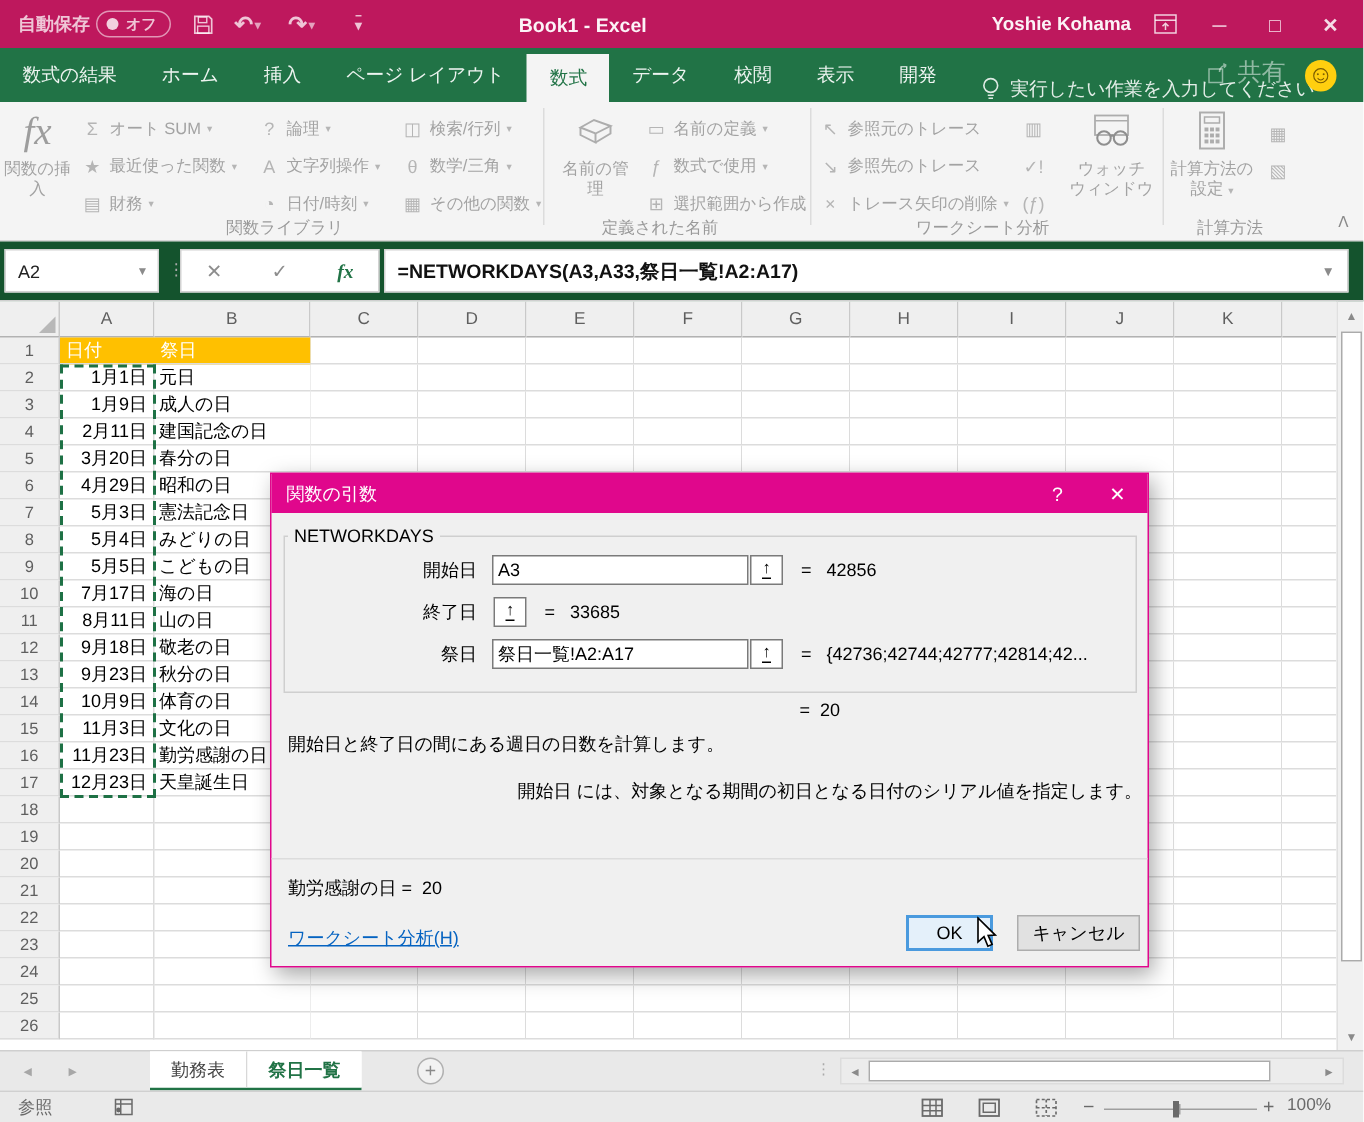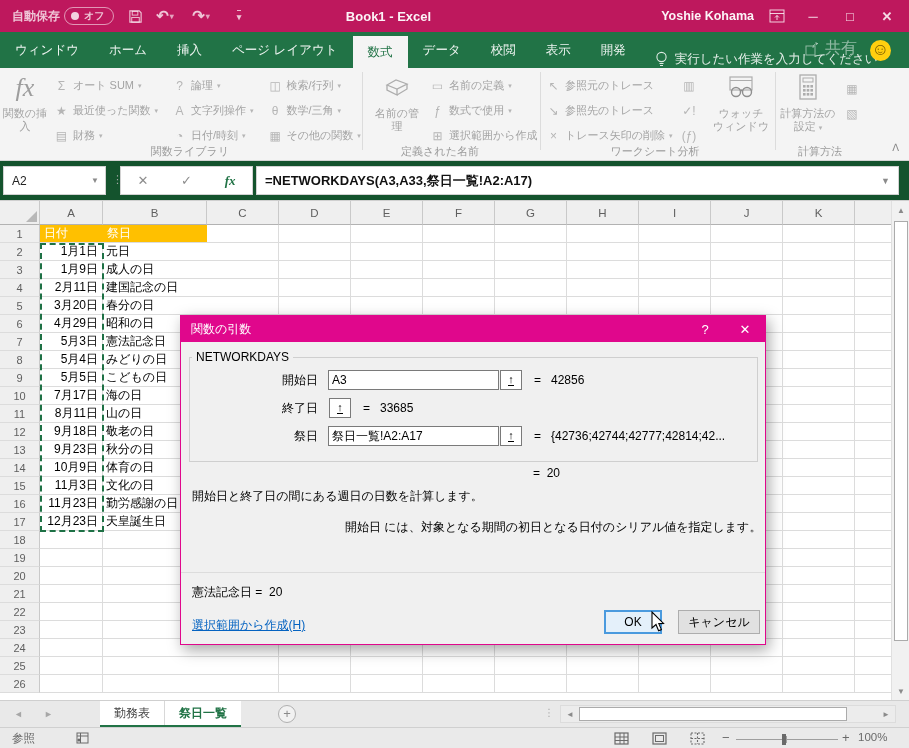--- a/index.html
+++ b/index.html
@@ -158,21 +158,21 @@
         <line x1="1" y1="4.5" x2="15" y2="4.5" stroke="rgba(255,255,255,.8)"></line>
         <path d="M8 11 L8 6.5 M6 8.5 L8 6.5 L10 8.5" fill="none" stroke="rgba(255,255,255,.8)"></path>
       </svg>
   </span>
   <span class="winbtn" style="right:74px">─</span>
   <span class="winbtn" style="right:37px">□</span>
   <span class="winbtn" style="right:0">✕</span>
 </div>
 
 <div id="tabrow" class="abs">
-  <span class="rtab">ウィンドウ</span>
+  <span class="rtab">数式の結果</span>
   <span class="rtab">ホーム</span>
   <span class="rtab">挿入</span>
   <span class="rtab">ページ レイアウト</span>
   <span class="rtab active">数式</span>
   <span class="rtab">データ</span>
   <span class="rtab">校閲</span>
   <span class="rtab">表示</span>
   <span class="rtab">開発</span>
   <span id="tellme">
     <svg width="13" height="17" viewBox="0 0 13 17">
@@ -636,23 +636,23 @@
       </div>
   </fieldset>
 
   <div id="dlg-eq20">
     <span>=</span>&nbsp;&nbsp;<span>20</span>
   </div>
   <div id="dlg-arg-help">開始日  には、対象となる期間の初日となる日付のシリアル値を指定します。</div>
   <div id="dlg-desc">開始日と終了日の間にある週日の日数を計算します。</div>
   <div id="dlg-sep"></div>
   <div id="dlg-result">
-    <span>憲法記念日 =</span>&nbsp;&nbsp;<span>20</span>
-  </div>
-  <a id="dlg-help-link">選択範囲から作成(H)</a>
+    <span>勤労感謝の日 =</span>&nbsp;&nbsp;<span>20</span>
+  </div>
+  <a id="dlg-help-link">ワークシート分析(H)</a>
   <div class="dbtn" id="ok-btn">OK</div>
   <div class="dbtn" id="cancel-btn">キャンセル</div>
 </div>
 
 <svg id="cursor" class="abs" viewBox="0 0 18 22">
   <path d="M4 1 L4 17 L8 13.5 L10.6 19.8 L13.4 18.6 L10.8 12.6 L15.5 12.4 Z" fill="#fff" stroke="#000" stroke-width="1.1"></path>
 </svg>
 
 <div id="sheetbar" class="abs">
   <span class="navarr" style="left:14px">◄</span>

